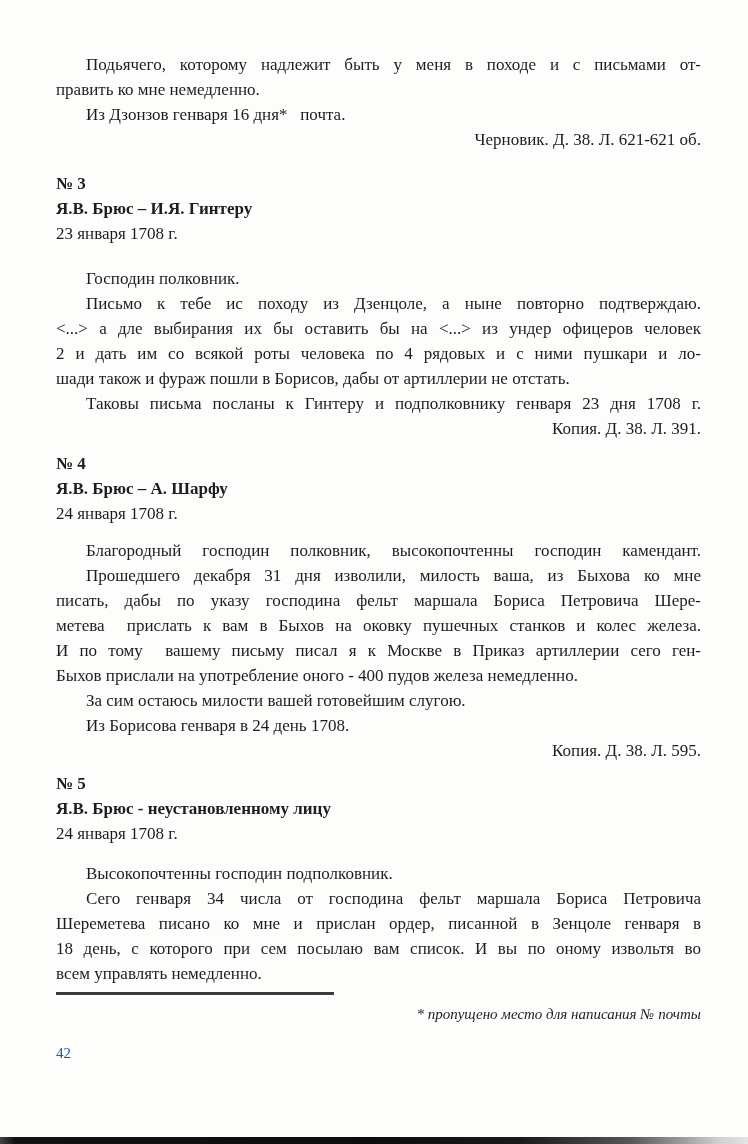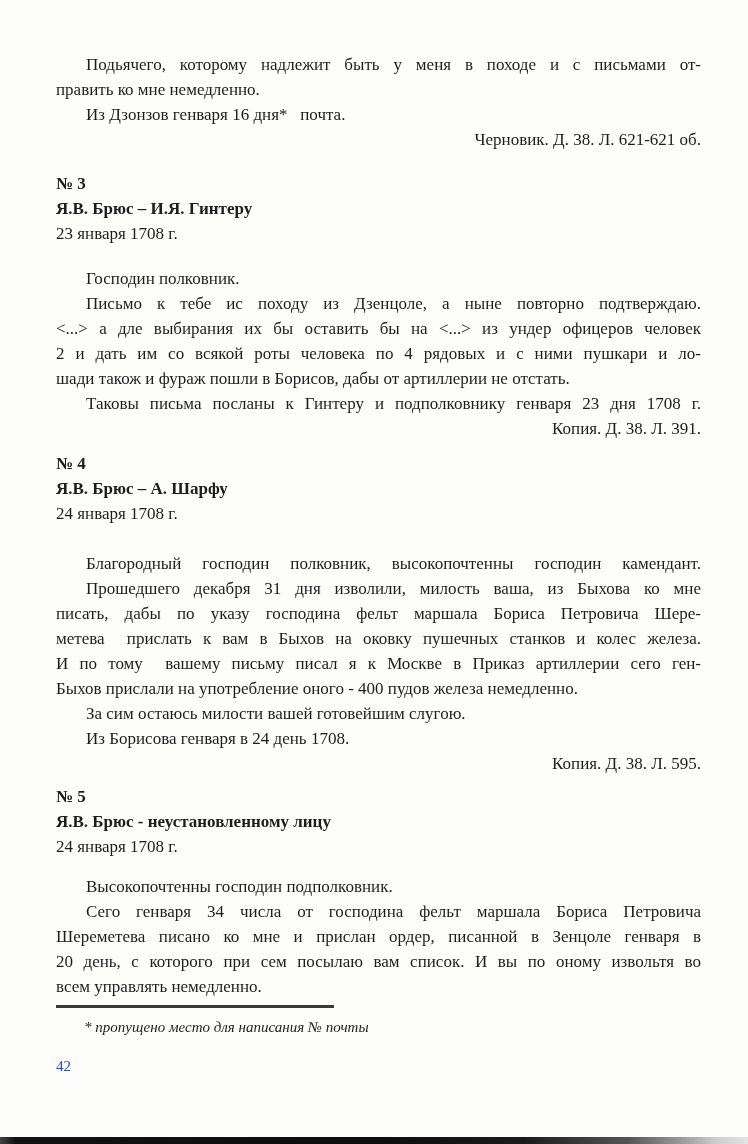--- a/index.html
+++ b/index.html
@@ -23,34 +23,35 @@
   }
   .ln { display: block; text-align: left; }
   .ind { text-indent: 30px; }
   .j { text-align: justify; text-align-last: justify; }
   .r { text-align: right; }
   .num, .title { font-weight: bold; }
   .sec3 { margin-top: 19px; }
   .sec4 { margin-top: 10px; }
   .sec5 { margin-top: 8px; }
   .sal3 { margin-top: 20px; }
-  .sal4 { margin-top: 25px; }
+  .sal4 { margin-top: 12px; }
   .sal5 { margin-top: 15px; }
   .footnote-rule {
     width: 278px;
     height: 0;
     border-top: 3px solid #3a3a3a;
     margin-top: 6px;
   }
   .footnote-text {
     margin-top: 8px;
     font-size: 15px;
     font-style: italic;
     line-height: 22px;
     text-indent: 28px;
+    text-align: right;
   }
   .page-number {
     margin-top: 16px;
     font-size: 15px;
     color: #1d4ed8;
   }
   .scan-edge {
     position: absolute;
     left: 0;
     bottom: 0;
@@ -102,21 +103,21 @@
       <div class="ln r">Копия. Д. 38. Л. 595.</div>
     </div>
 
     <div class="sec5">
       <div class="ln num">№ 5</div>
       <div class="ln title">Я.В. Брюс - неустановленному лицу</div>
       <div class="ln">24 января 1708 г.</div>
       <div class="ln ind sal5">Высокопочтенны господин подполковник.</div>
       <div class="ln ind j">Сего генваря 34 числа от господина фельт маршала Бориса Петровича</div>
       <div class="ln j">Шереметева писано ко мне и прислан ордер, писанной в Зенцоле генваря в</div>
-      <div class="ln j">20 день, с которого при сем посылаю вам список. И вы по оному извольтя во</div>
+      <div class="ln j">18 день, с которого при сем посылаю вам список. И вы по оному извольтя во</div>
       <div class="ln">всем управлять немедленно.</div>
     </div>
 
     <div class="footnote-rule"></div>
     <div class="footnote-text">* пропущено место для написания № почты</div>
 
     <div class="page-number">42</div>
   </div>
 
   <div class="scan-edge"></div>

